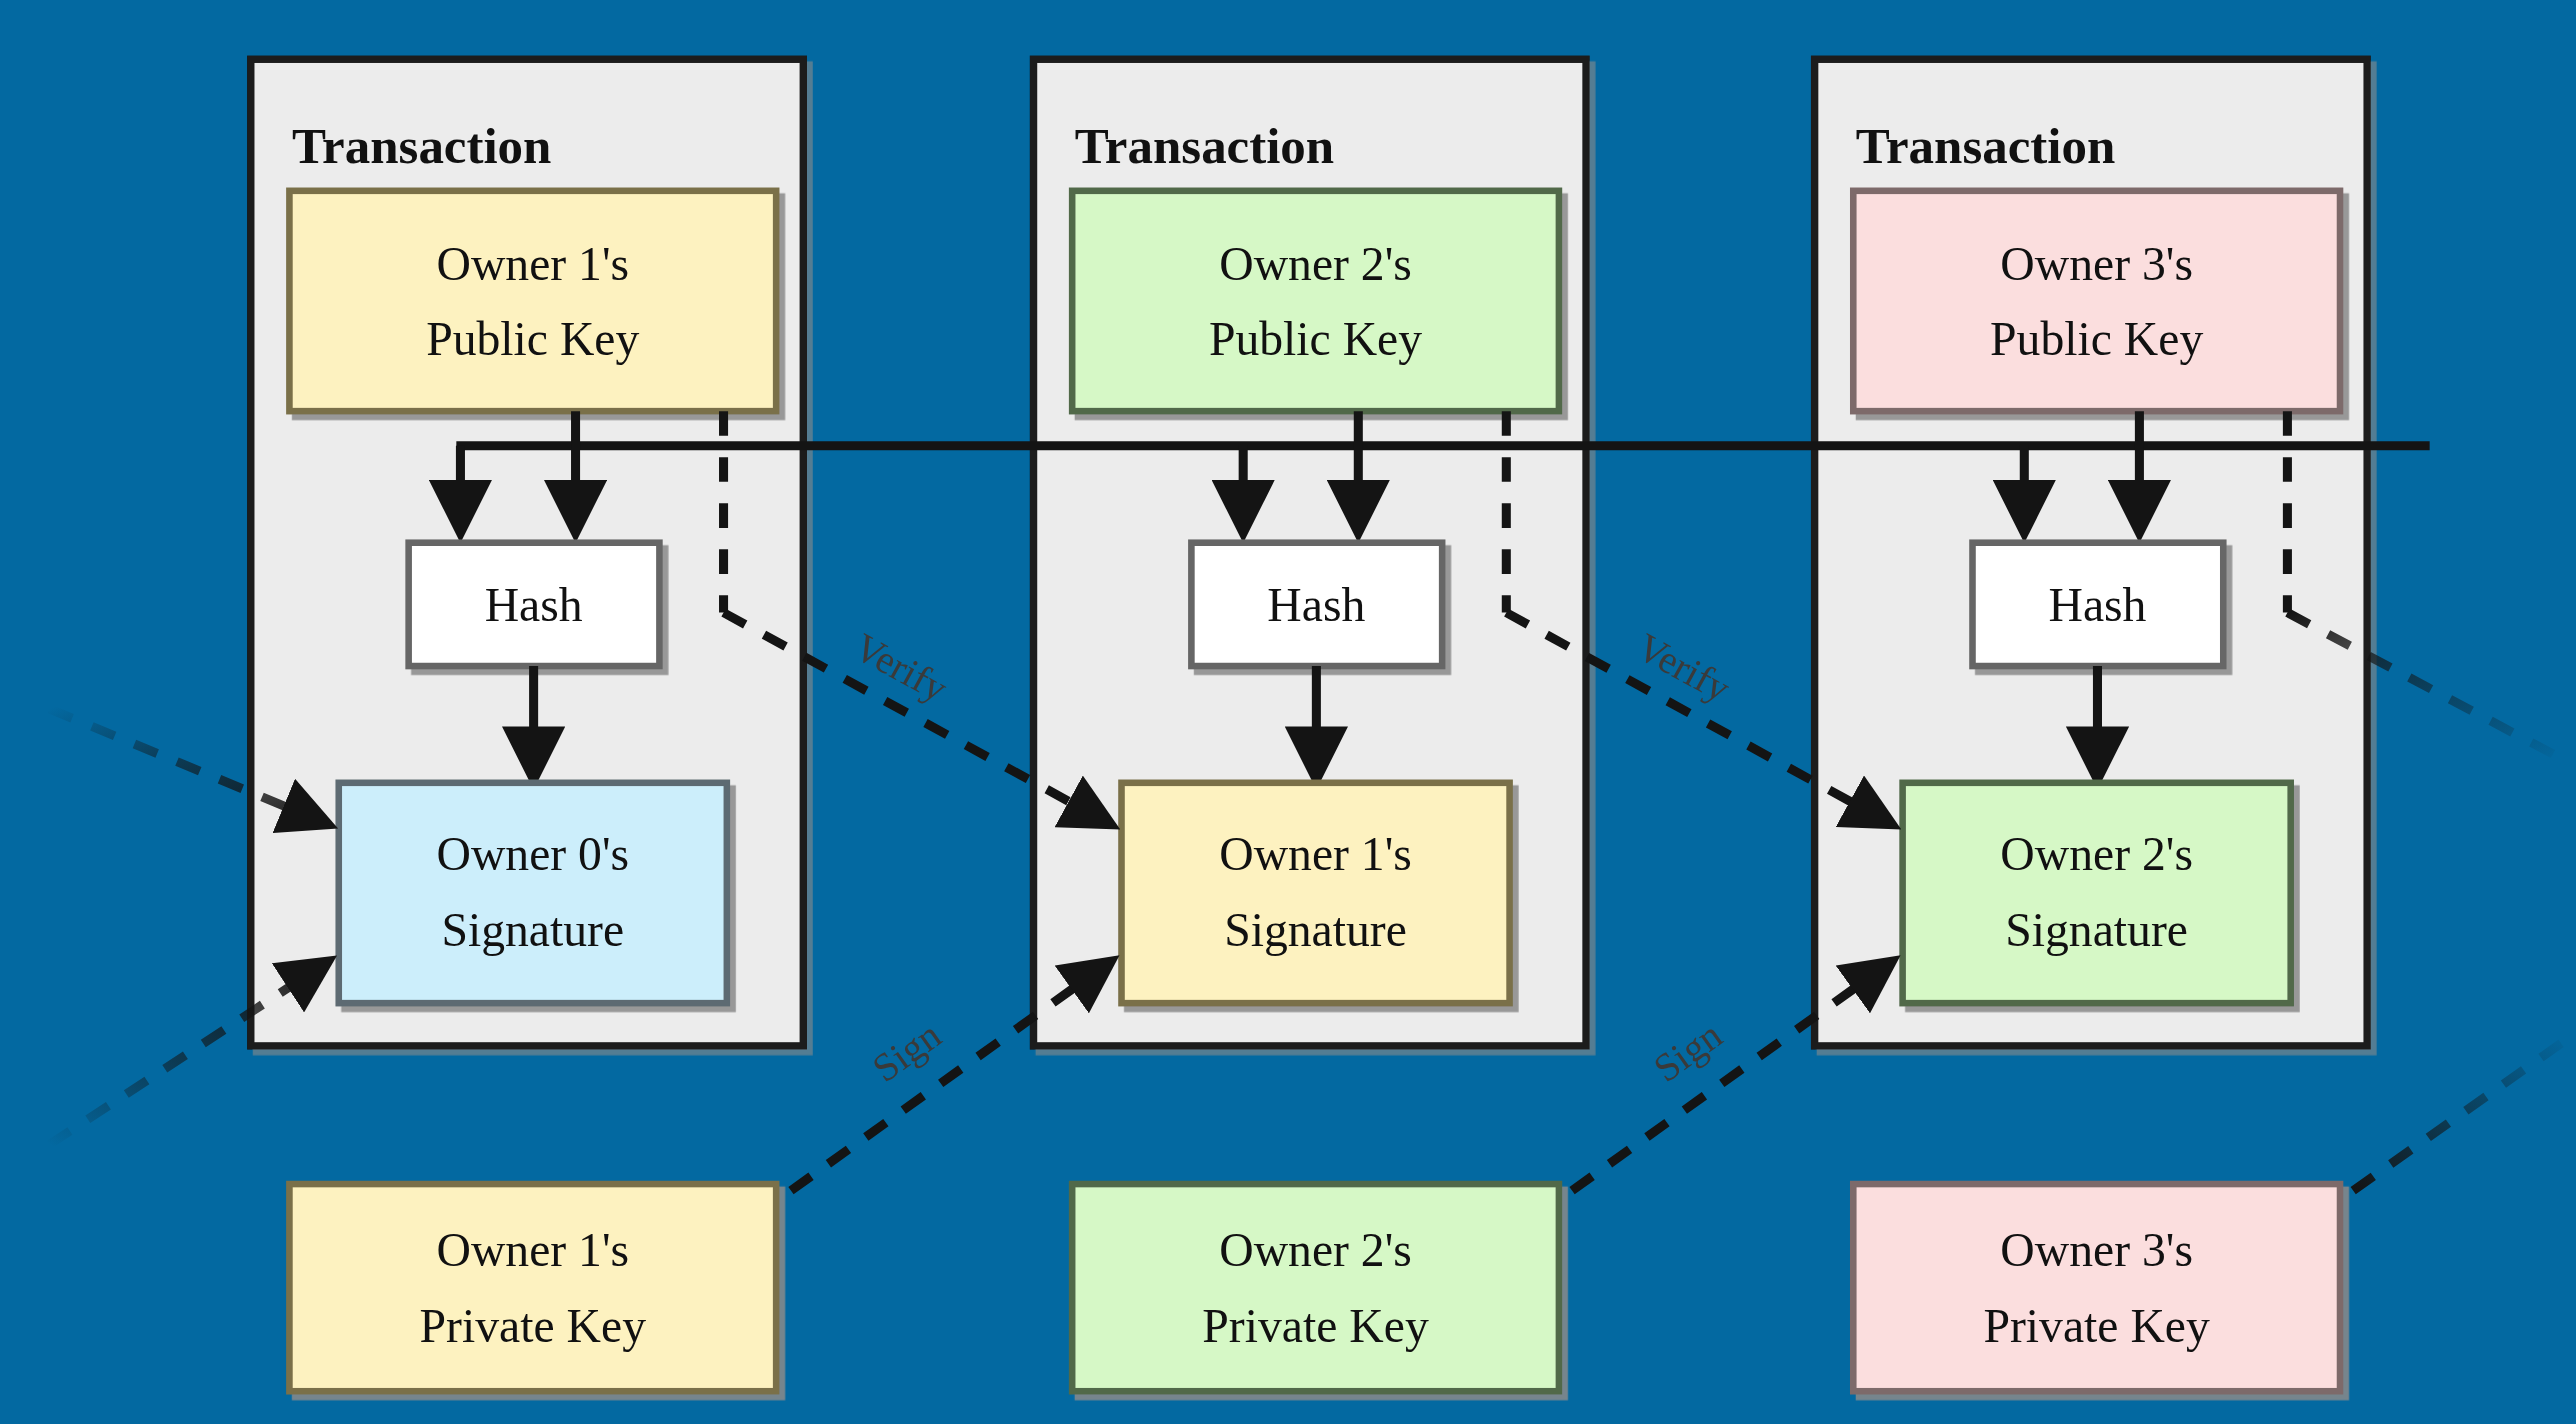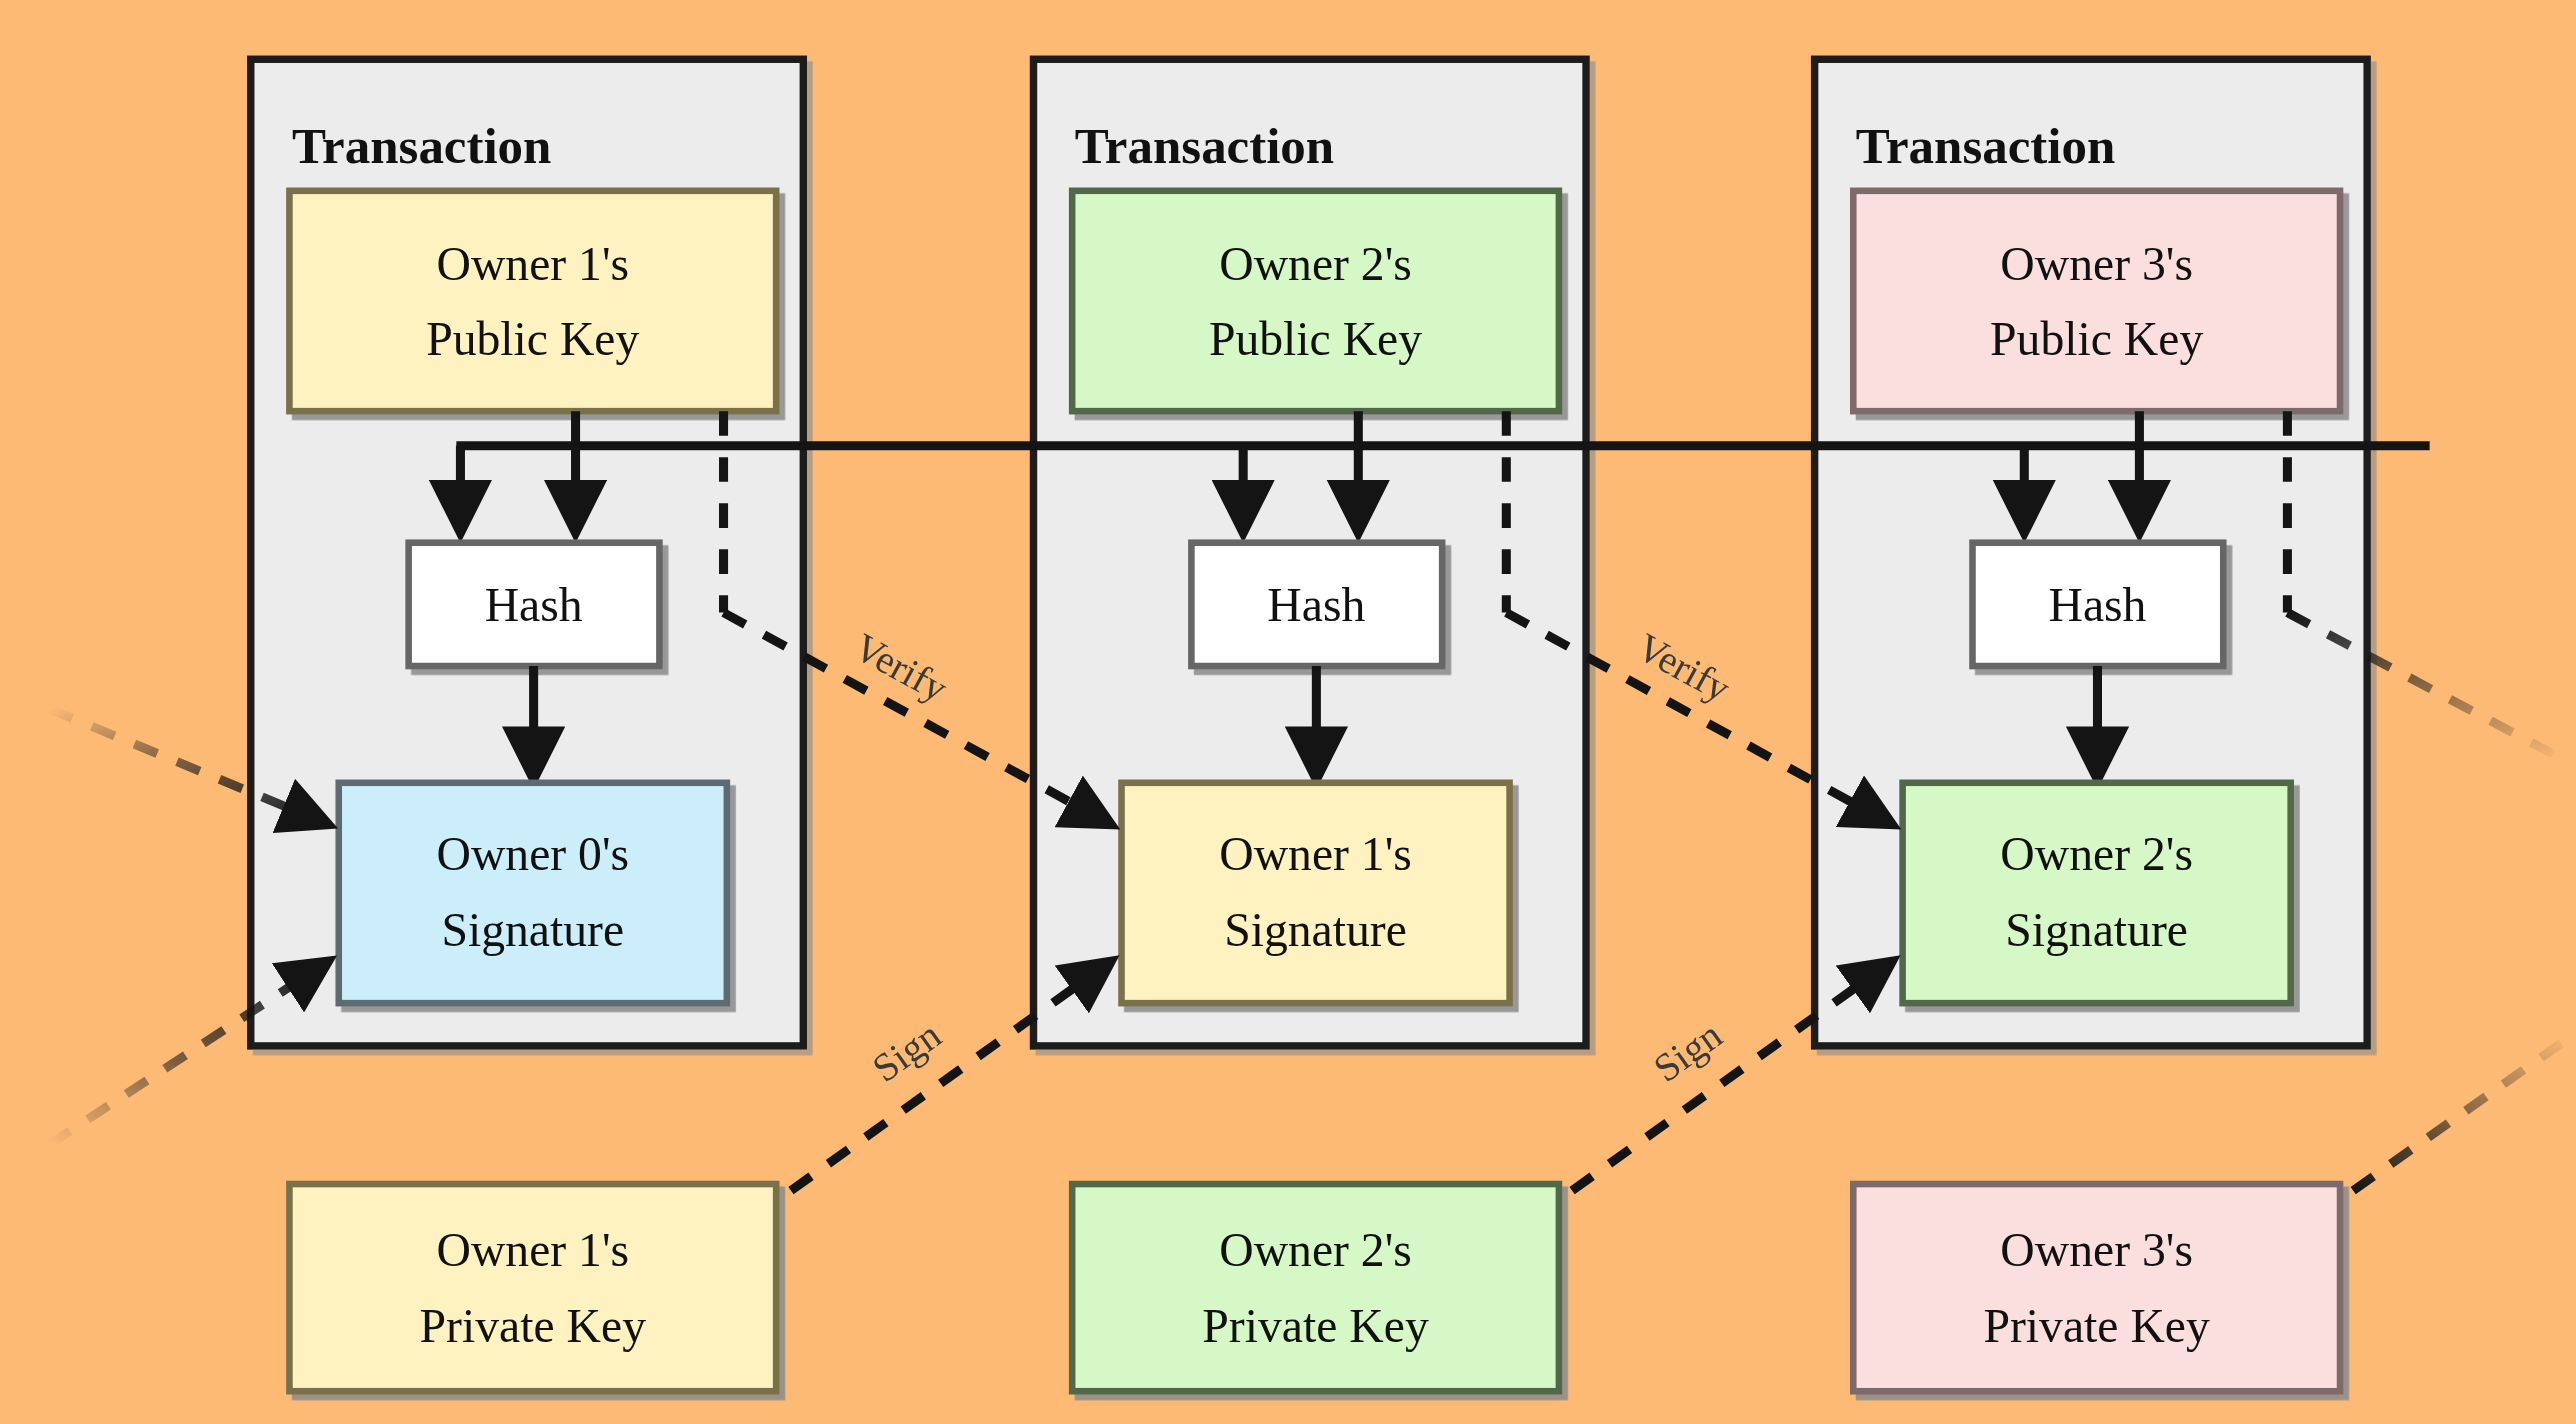--- a/index.html
+++ b/index.html
@@ -1,18 +1,18 @@
 <!DOCTYPE html>
 <html style="font-size:13px"><head>
 <meta charset="utf-8">
 <style>
   html,body{margin:0;padding:0;background:#ffffff;}
   body{width:2576px;height:1425px;overflow:hidden;
        font-family:"Liberation Serif","DejaVu Serif",serif;}
-  #stage{position:relative;width:2576px;height:1425px;background:#fdba74;}
+  #stage{position:relative;width:2576px;height:1425px;background:#0369a1;}
   svg#diagram{position:absolute;left:0;top:0;width:2576px;height:1425px;display:block;}
   .txn-title{font-family:"Liberation Serif","DejaVu Serif",serif;font-weight:bold;
              font-size:62px;fill:#111111;}
   .box-label{font-family:"Liberation Serif","DejaVu Serif",serif;font-weight:normal;
              font-size:58px;fill:#111111;}
   .hash-label{font-family:"Liberation Serif","DejaVu Serif",serif;font-weight:normal;
               font-size:58px;fill:#111111;}
   .edge-label{font-family:"Liberation Serif","DejaVu Serif",serif;font-weight:normal;
               font-size:48px;fill:#3a3a3a;}
 </style>

